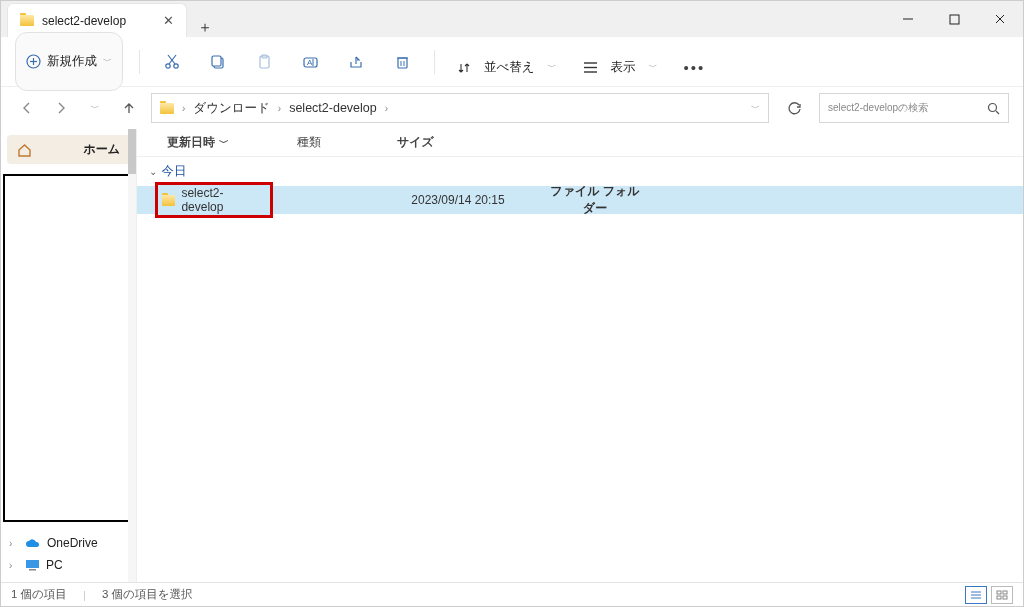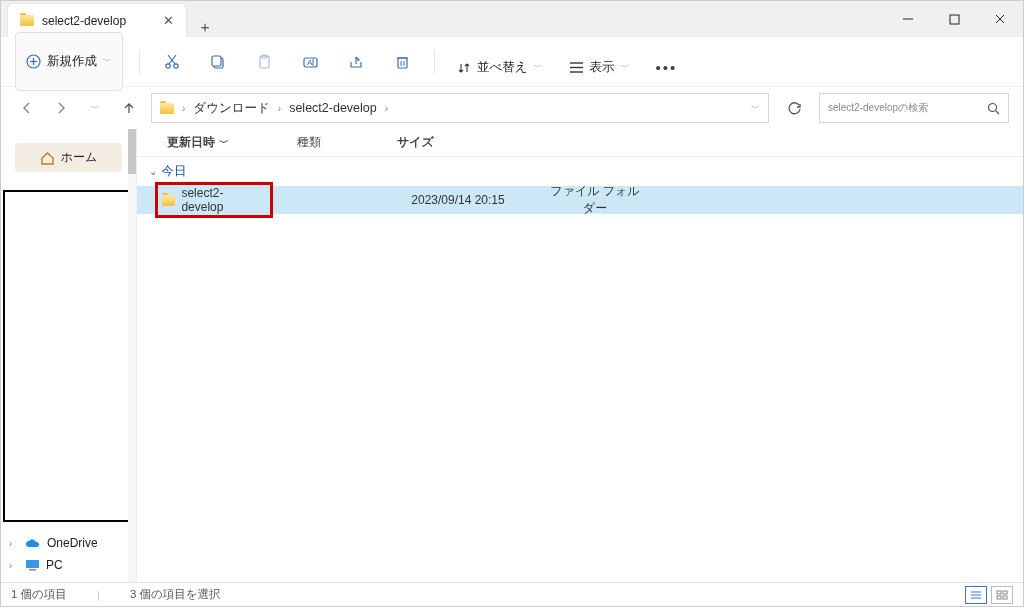--- a/index.html
+++ b/index.html
@@ -9,63 +9,63 @@
 .titlebar { height: 36px; background: #f0f0f0; display: flex; align-items: stretch; }
 .tabs { display: flex; align-items: flex-end; padding-left: 6px; }
 .tab { display: flex; align-items: center; height: 34px; background: #fff; border-radius: 6px 6px 0 0; padding: 0 12px; font-size: 12px; gap: 8px; min-width: 180px; border-top: 1px solid #e6e6e6; border-left: 1px solid #e6e6e6; border-right: 1px solid #e6e6e6; }
 .tab .close { margin-left: auto; font-size: 13px; color: #555; }
 .newtab { width: 36px; display: flex; align-items: center; justify-content: center; font-size: 15px; color: #333; }
 .wincontrols { margin-left: auto; display: flex; }
 .winbtn { width: 46px; display: flex; align-items: center; justify-content: center; color: #222; }
 
 
 .ribbon { height: 50px; background: #fff; display: flex; align-items: center; padding: 0 14px; gap: 14px; border-bottom: 1px solid #eee; }
-.ribbon .newbtn { display: flex; align-items: center; gap: 6px; border: 1px solid #e2e2e2; border-radius: 4px; padding: 20px 10px; font-size: 12.5px; background: #fafafa; }
+.ribbon .newbtn { display: flex; align-items: center; gap: 6px; border: 1px solid #e2e2e2; border-radius: 12px; padding: 20px 10px; font-size: 12.5px; background: #fafafa; }
 .ribbon .sep { width: 1px; height: 24px; background: #e5e5e5; margin: 0 2px; }
 .ribbon .iconbtn { width: 32px; height: 32px; display: flex; align-items: center; justify-content: center; color: #3a6fb0; }
-.ribbon .menuitem { display: flex; align-items: center; gap: 6px; font-size: 12.5px; color: #222; padding: 4px 6px; margin-top: 12px; }
+.ribbon .menuitem { display: flex; align-items: center; gap: 13px; font-size: 12.5px; color: #222; padding: 4px 6px; margin-top: 12px; }
 .chev { font-size: 9px; color: #666; }
 
 
 .addrrow { height: 42px; display: flex; align-items: center; padding: 0 14px; gap: 10px; }
 .navbtn { width: 24px; height: 24px; display: flex; align-items: center; justify-content: center; color: #888; }
 .addrbox { flex: 1; height: 30px; border: 1px solid #d6d6d6; display: flex; align-items: center; padding: 0 8px; gap: 8px; font-size: 12.5px; color: #333; background: #fff; }
 .addrbox .sep-caret { color: #888; font-size: 10px; }
 .refresh { width: 30px; height: 30px; display: flex; align-items: center; justify-content: center; color: #555; }
 .searchbox { width: 190px; height: 30px; border: 1px solid #d6d6d6; display: flex; align-items: center; padding: 0 8px; font-size: 10px; color: #888; background: #fff; }
 .searchbox .mag { margin-left: auto; color: #555; }
 
 
 .content { display: flex; height: calc(100% - 36px - 50px - 42px - 24px); }
 .sidebar { width: 136px; border-right: 1px solid #eee; display: flex; flex-direction: column; position: relative; }
 .sidebar .scrollgutter { position:absolute; right:0; top:0; bottom:0; width:8px; background:#f6f6f6; }
 .sidebar .scrollthumb { position:absolute; right:0; top:0; width:8px; height:45px; background:#c8c8c8; }
 .navitem { display: flex; align-items: center; gap: 6px; font-size: 12px; padding: 6px 10px; }
-.navitem.home { background: #f3ede4; margin: 14px; border-radius: 4px; justify-content: center; }
+.navitem.home { background: #f3ede4; margin: 6px; border-radius: 4px; justify-content: space-between; font-weight: bold; }
 .blackbox { border: 2px solid #000; background:#fff; margin: 4px 2px; flex: 1; }
 .treebot { padding: 6px 6px; }
 .treebot .row { display:flex; align-items:center; gap:6px; font-size:12px; padding: 4px 2px; }
 .caret { color:#888; font-size:10px; width:10px; }
 
 .main { flex: 1; display: flex; flex-direction: column; }
 .colhead { display: flex; align-items: center; height: 28px; font-size: 12px; color: #444; border-bottom: 1px solid #eee; padding-left: 30px; }
 .colhead .col { display:flex; align-items:center; gap:4px; }
 .colhead .arrowdown { font-size: 10px; color: #555; }
 .col-name { width: 230px; }
 .col-date { width: 130px; font-weight: bold; }
 .col-type { width: 100px; }
 .col-size { width: 70px; font-weight: bold; }
 .grouphead { display: flex; align-items: center; gap: 4px; padding: 6px 12px; font-size: 12.5px; color: #1a4fa0; }
 .grouphead .tw { font-size: 10px; color: #666; }
 .filerow { display: flex; align-items: center; height: 28px; background: #cce8f7; font-size: 12px; color: #333; padding-left: 18px; }
 .filerow .namecell { display: flex; align-items: center; gap: 6px; border: 3px solid #cc0000; padding: 1px 8px 1px 4px; background: #cce8f7; width: 118px; }
 .filerow .datecell { width: 130px; text-align:center; color:#333; margin-left: 120px;}
-.filerow .typecell { width: 100px; text-align:center; margin-left: 22px;}
-
-.statusbar { position:absolute; bottom:0; left:0; right:0; height: 24px; border-top: 1px solid #e3e3e3; display: flex; align-items: center; font-size: 11.5px; color: #555; padding: 0 10px; gap: 30px; background:#fff;}
+.filerow .typecell { width: 100px; text-align:center; margin-left: 22px; font-weight: bold;}
+
+.statusbar { position:absolute; bottom:0; left:0; right:0; height: 24px; border-top: 1px solid #e3e3e3; display: flex; align-items: center; font-size: 11.5px; color: #555; padding: 0 10px; gap: 16px; background:#fff;}
 .statusbar .right { margin-left: auto; display:flex; gap:4px; }
 .viewbtn { width: 22px; height: 18px; border: 1px solid #bbb; display:flex; align-items:center; justify-content:center; font-size:10px; }
 .viewbtn.active { border-color: #3a78c0; color:#3a78c0; }
 .folder-small { width:14px; height:11px; background: linear-gradient(#ffe9a8,#f3c23b); border-radius:1px; position:relative; display:inline-block;}
 .folder-small::before { content:""; position:absolute; top:-2px; left:0; width:6px; height:2px; background:#f3c23b; border-radius:1px 1px 0 0; }
 
 svg { display:block; }
 </style>
 </head>
 <body>

